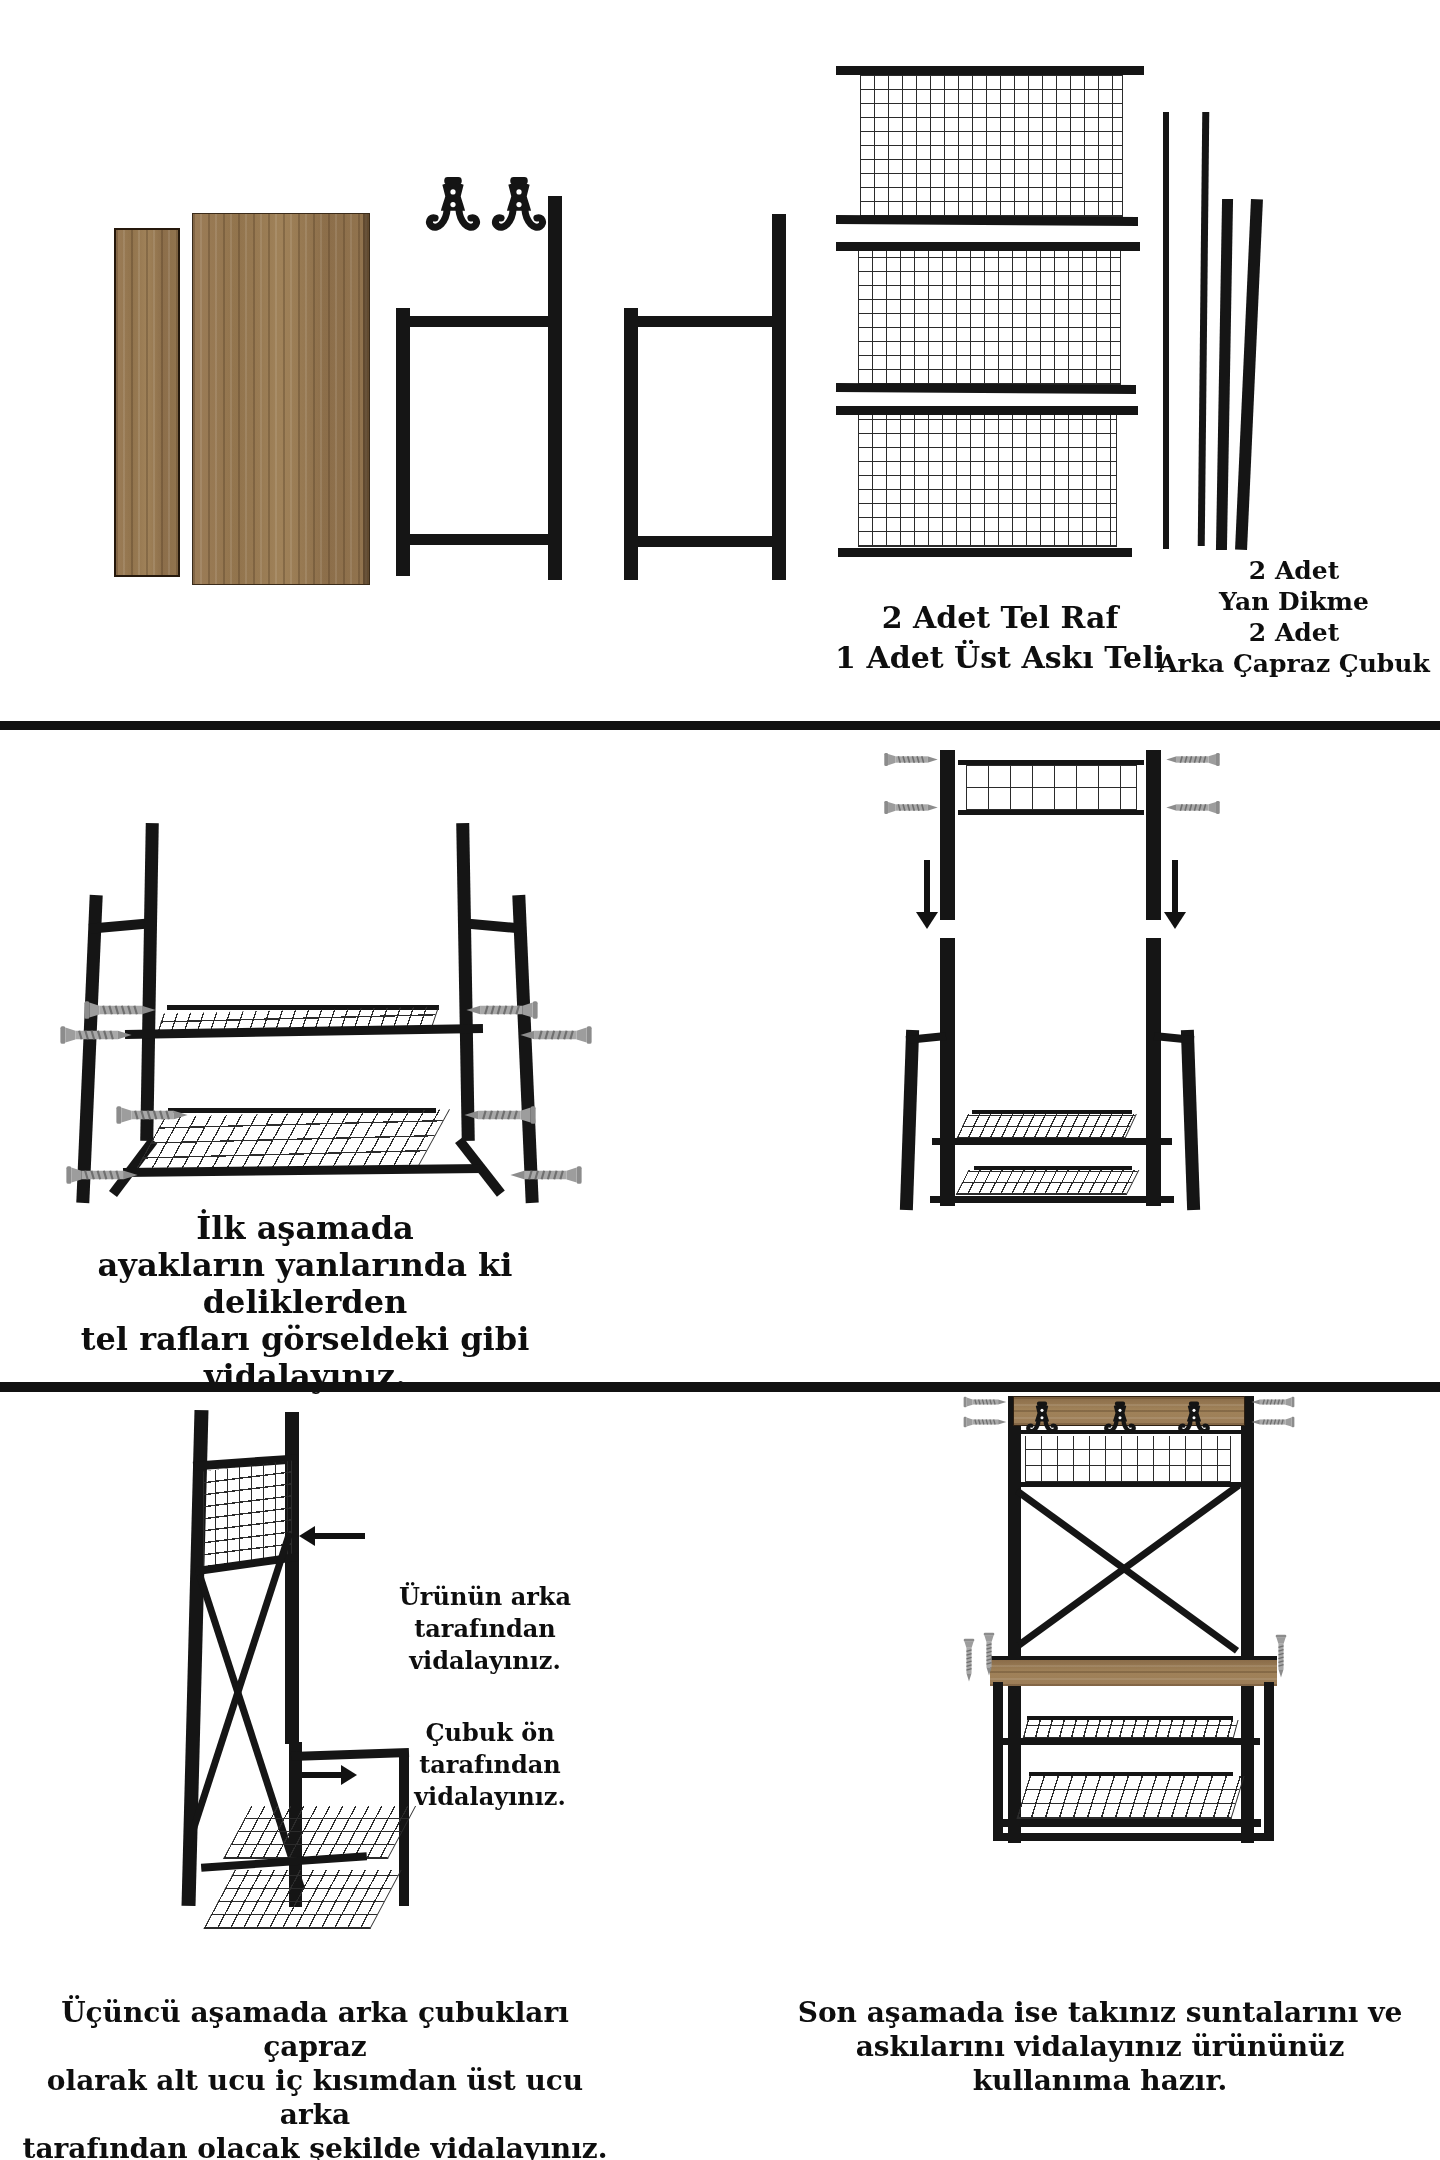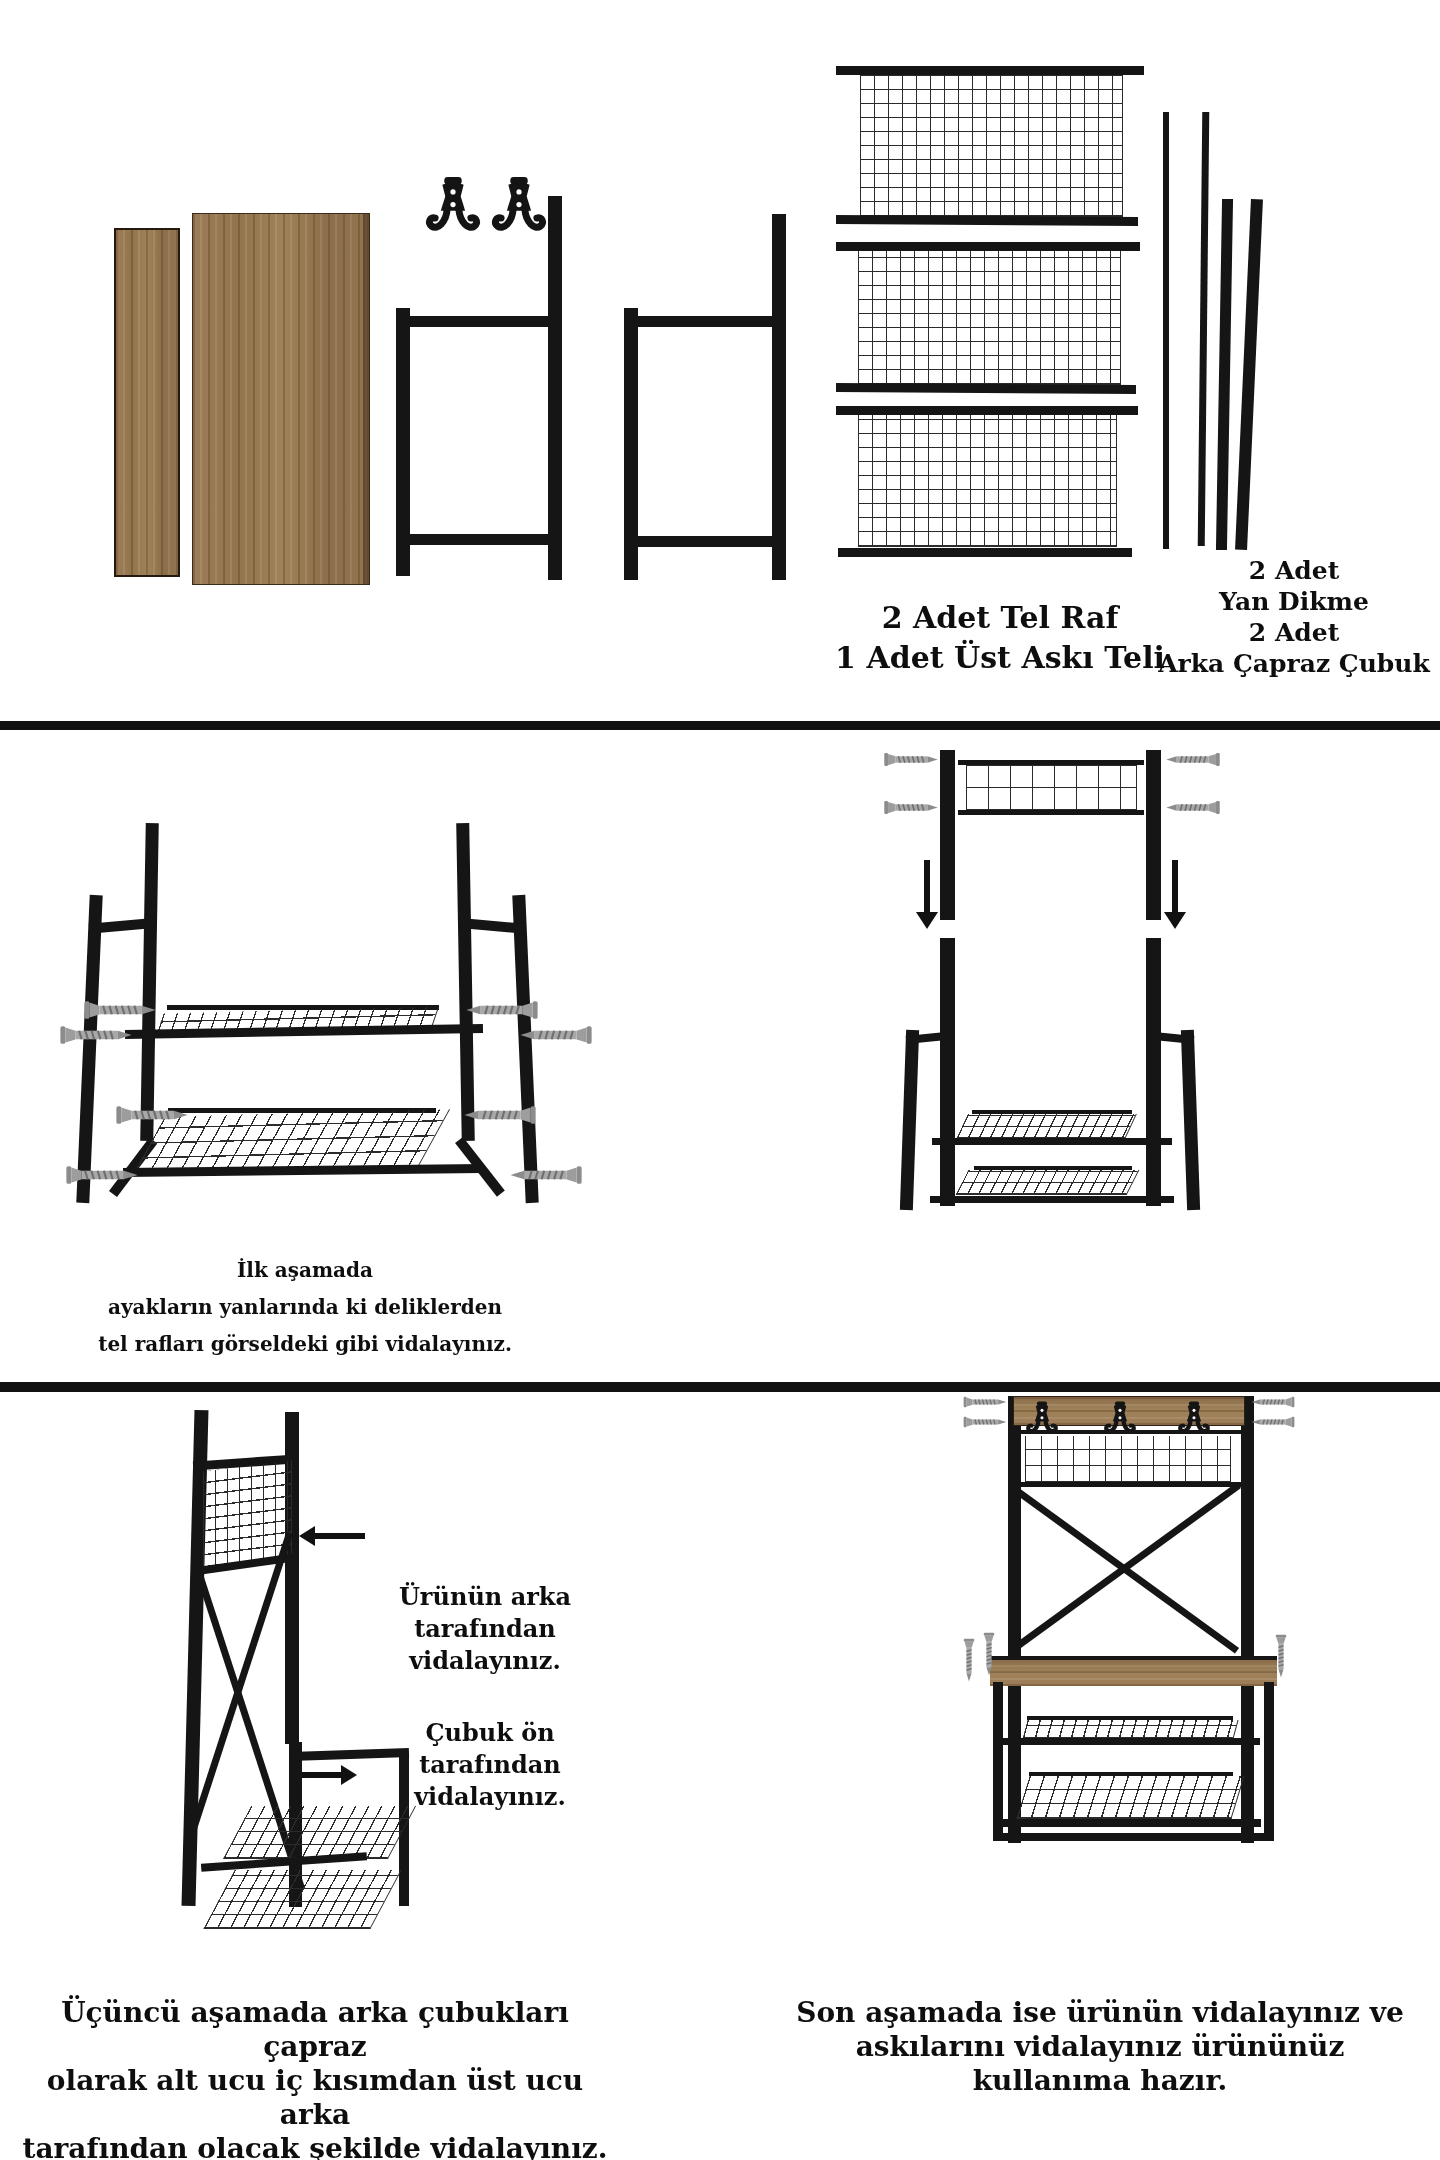--- a/index.html
+++ b/index.html
@@ -143,21 +143,21 @@
     <svg class="icon" style="left:462px;top:250px;transform:scaleX(-1)" width="78" height="20" viewBox="0 0 57 16">
         <use href="#screw-shape"></use>
       </svg>
     <svg class="icon" style="left:406px;top:330px;transform:scaleX(-1)" width="78" height="20" viewBox="0 0 57 16">
         <use href="#screw-shape"></use>
       </svg>
     <svg class="icon" style="left:452px;top:390px;transform:scaleX(-1)" width="78" height="20" viewBox="0 0 57 16">
         <use href="#screw-shape"></use>
       </svg>
   </div>
-  <div class="caption" style="left:30px;top:1252px;width:550px;font-size:20px;line-height:37px;">İlk aşamada
+  <div class="caption" style="left:30px;top:1210px;width:550px;font-size:32px;line-height:37px;">İlk aşamada
 ayakların yanlarında ki deliklerden
 tel rafları görseldeki gibi vidalayınız.</div>
 
   <div class="abs" style="left:690px;top:742px;width:615px;height:480px;">
 
     <div class="bar" style="left:250px;top:8px;width:15px;height:170px;"></div>
     <div class="bar" style="left:250px;top:196px;width:15px;height:268px;"></div>
     <div class="bar" style="left:456px;top:8px;width:15px;height:170px;"></div>
     <div class="bar" style="left:456px;top:196px;width:15px;height:268px;"></div>
 
@@ -278,17 +278,17 @@
     <svg class="icon" style="left:-8px;top:262px;transform:rotate(90deg)" width="44" height="12" viewBox="0 0 57 16">
         <use href="#screw-shape"></use>
       </svg>
     <svg class="icon" style="left:12px;top:256px;transform:rotate(90deg)" width="44" height="12" viewBox="0 0 57 16">
         <use href="#screw-shape"></use>
       </svg>
     <svg class="icon" style="left:304px;top:258px;transform:rotate(90deg)" width="44" height="12" viewBox="0 0 57 16">
         <use href="#screw-shape"></use>
       </svg>
   </div>
-  <div class="caption" style="left:785px;top:1996px;width:630px;font-size:28px;line-height:34px;">Son aşamada ise ürünün vidalayınız ve
+  <div class="caption" style="left:785px;top:1996px;width:630px;font-size:28px;line-height:34px;">Son aşamada ise takınız suntalarını ve
 askılarını vidalayınız ürününüz
 kullanıma hazır.</div>
 
 </div>
 
 </body></html>

